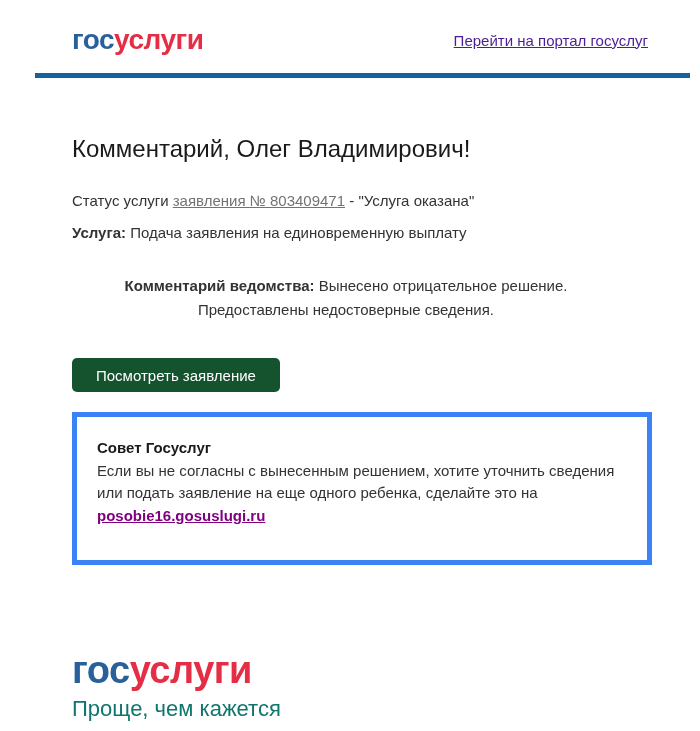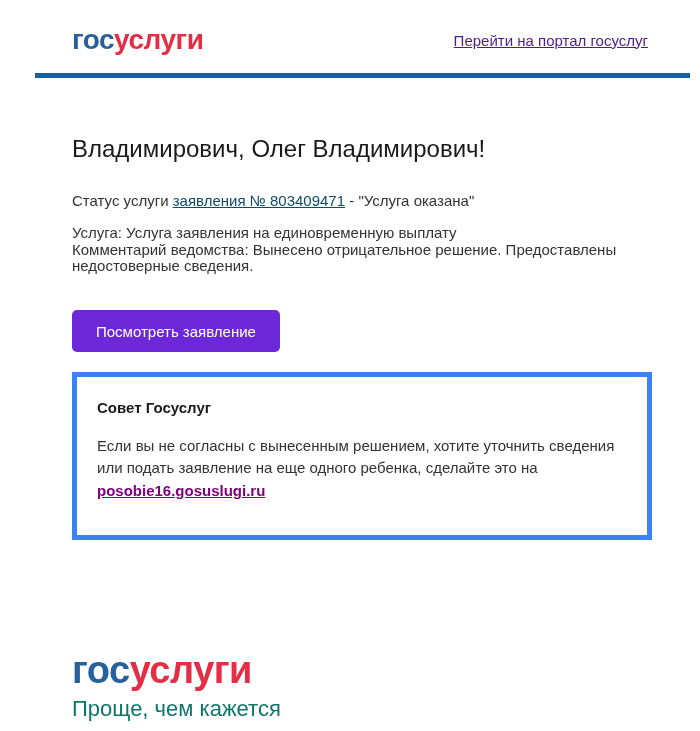--- a/index.html
+++ b/index.html
@@ -58,60 +58,62 @@
 
   .body-line {
     font-size: 15px;
     line-height: 18px;
     color: #333333;
   }
   .line-status  { margin-top: 29px; }
   .line-service { margin-top: 14px; }
   .line-dept    { margin-top: 13px; }
   .line-comment {
+    margin-top: 32px;
     width: 548px;
-    line-height: 16px;
+    line-height: 24px;
+    text-align: center;
   }
-  .bold-label { font-weight: 400; }
+  .bold-label { font-weight: 700; }
 
   .inline-link {
-    color: #0c4a6e;
+    color: #737373;
     text-decoration: underline;
     cursor: pointer;
   }
 
   .view-button {
     display: inline-block;
     margin-top: 36px;
-    background: #6d28d9;
+    background: #14532d;
     color: #ffffff;
     font-family: "Liberation Sans", sans-serif;
     font-size: 15px;
     line-height: 35px;
-    height: 42px;
+    height: 34px;
     padding: 0 24px;
     border: none;
     border-radius: 5px;
     cursor: pointer;
   }
 
   .advice-box {
     margin-top: 20px;
     width: 580px;
     border: 5px solid #3b82f6;
     padding: 21px 20px 33px 20px;
   }
   .advice-title {
     font-size: 15px;
     font-weight: 700;
     color: #1a1a1a;
     line-height: 20px;
   }
   .advice-text {
-    margin-top: 17px;
+    margin-top: 2px;
     font-size: 15px;
     line-height: 22px;
     width: 520px;
   }
   .advice-link {
     display: inline-block;
     margin-top: 1px;
     font-size: 15px;
     line-height: 22px;
     font-weight: 700;
@@ -148,29 +150,29 @@
     <span class="part-blue">гос</span><span class="part-red">услуги</span>
   </div>
   <a class="portal-link" href="#">Перейти на портал госуслуг</a>
 </div>
 
 <div class="divider"></div>
 
 <div class="content">
 
   <div class="greeting">
-    <span>Владимирович, </span><span class="name">Олег Владимирович!</span>
+    <span>Комментарий, </span><span class="name">Олег Владимирович!</span>
   </div>
 
   <div class="body-line line-status">
     <span>Статус услуги </span><a class="inline-link" href="#">заявления № 803409471</a><span> - "Услуга оказана"</span>
   </div>
 
   <div class="body-line line-service">
-    <span class="bold-label">Услуга:</span><span> Услуга заявления на единовременную выплату</span>
+    <span class="bold-label">Услуга:</span><span> Подача заявления на единовременную выплату</span>
   </div>
 
 
   <div class="body-line line-comment">
     <span class="bold-label">Комментарий ведомства:</span><span> Вынесено отрицательное решение. Предоставлены недостоверные сведения.</span>
   </div>
 
   <button class="view-button">Посмотреть заявление</button>
 
   <div class="advice-box">

